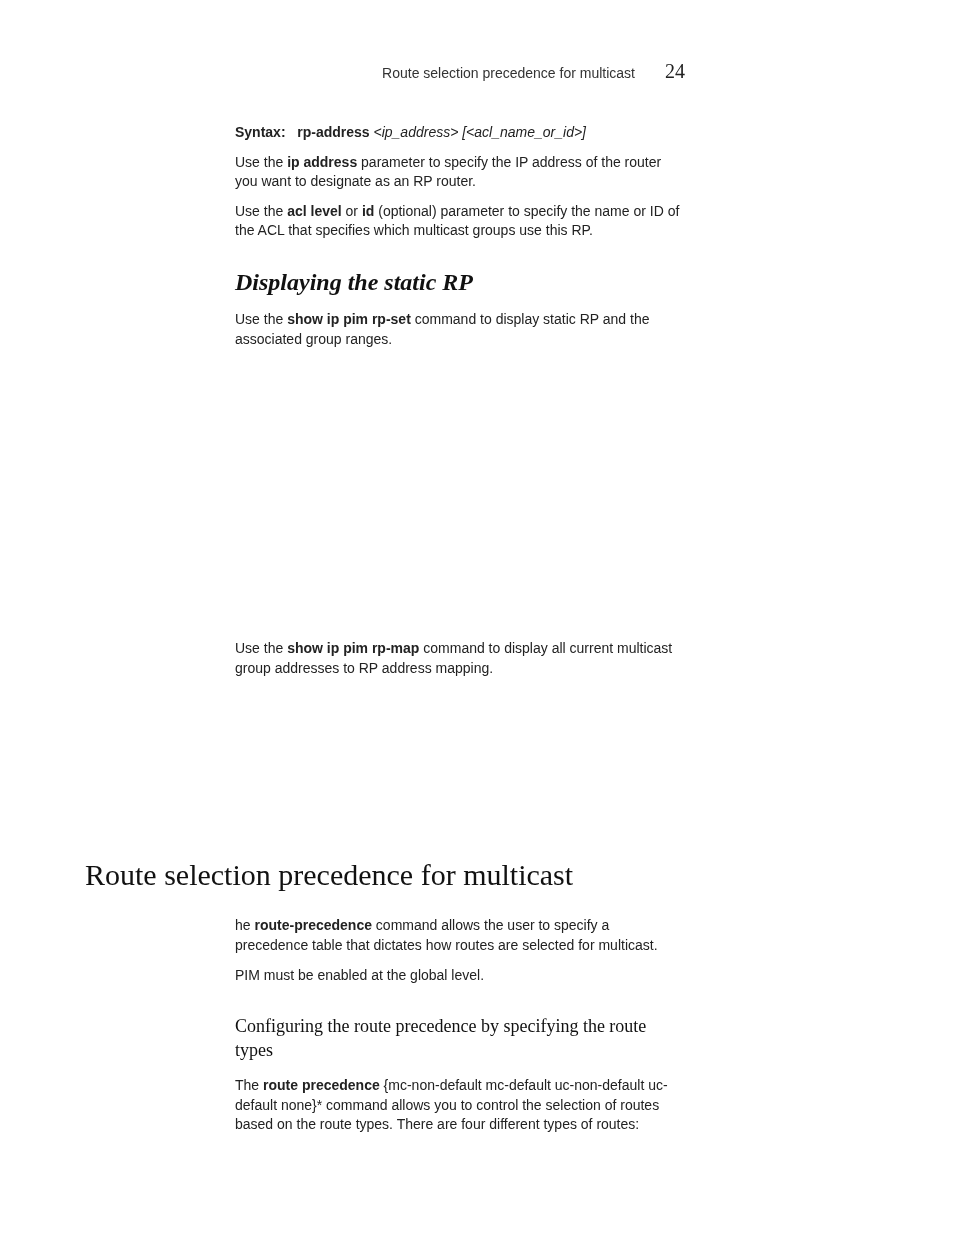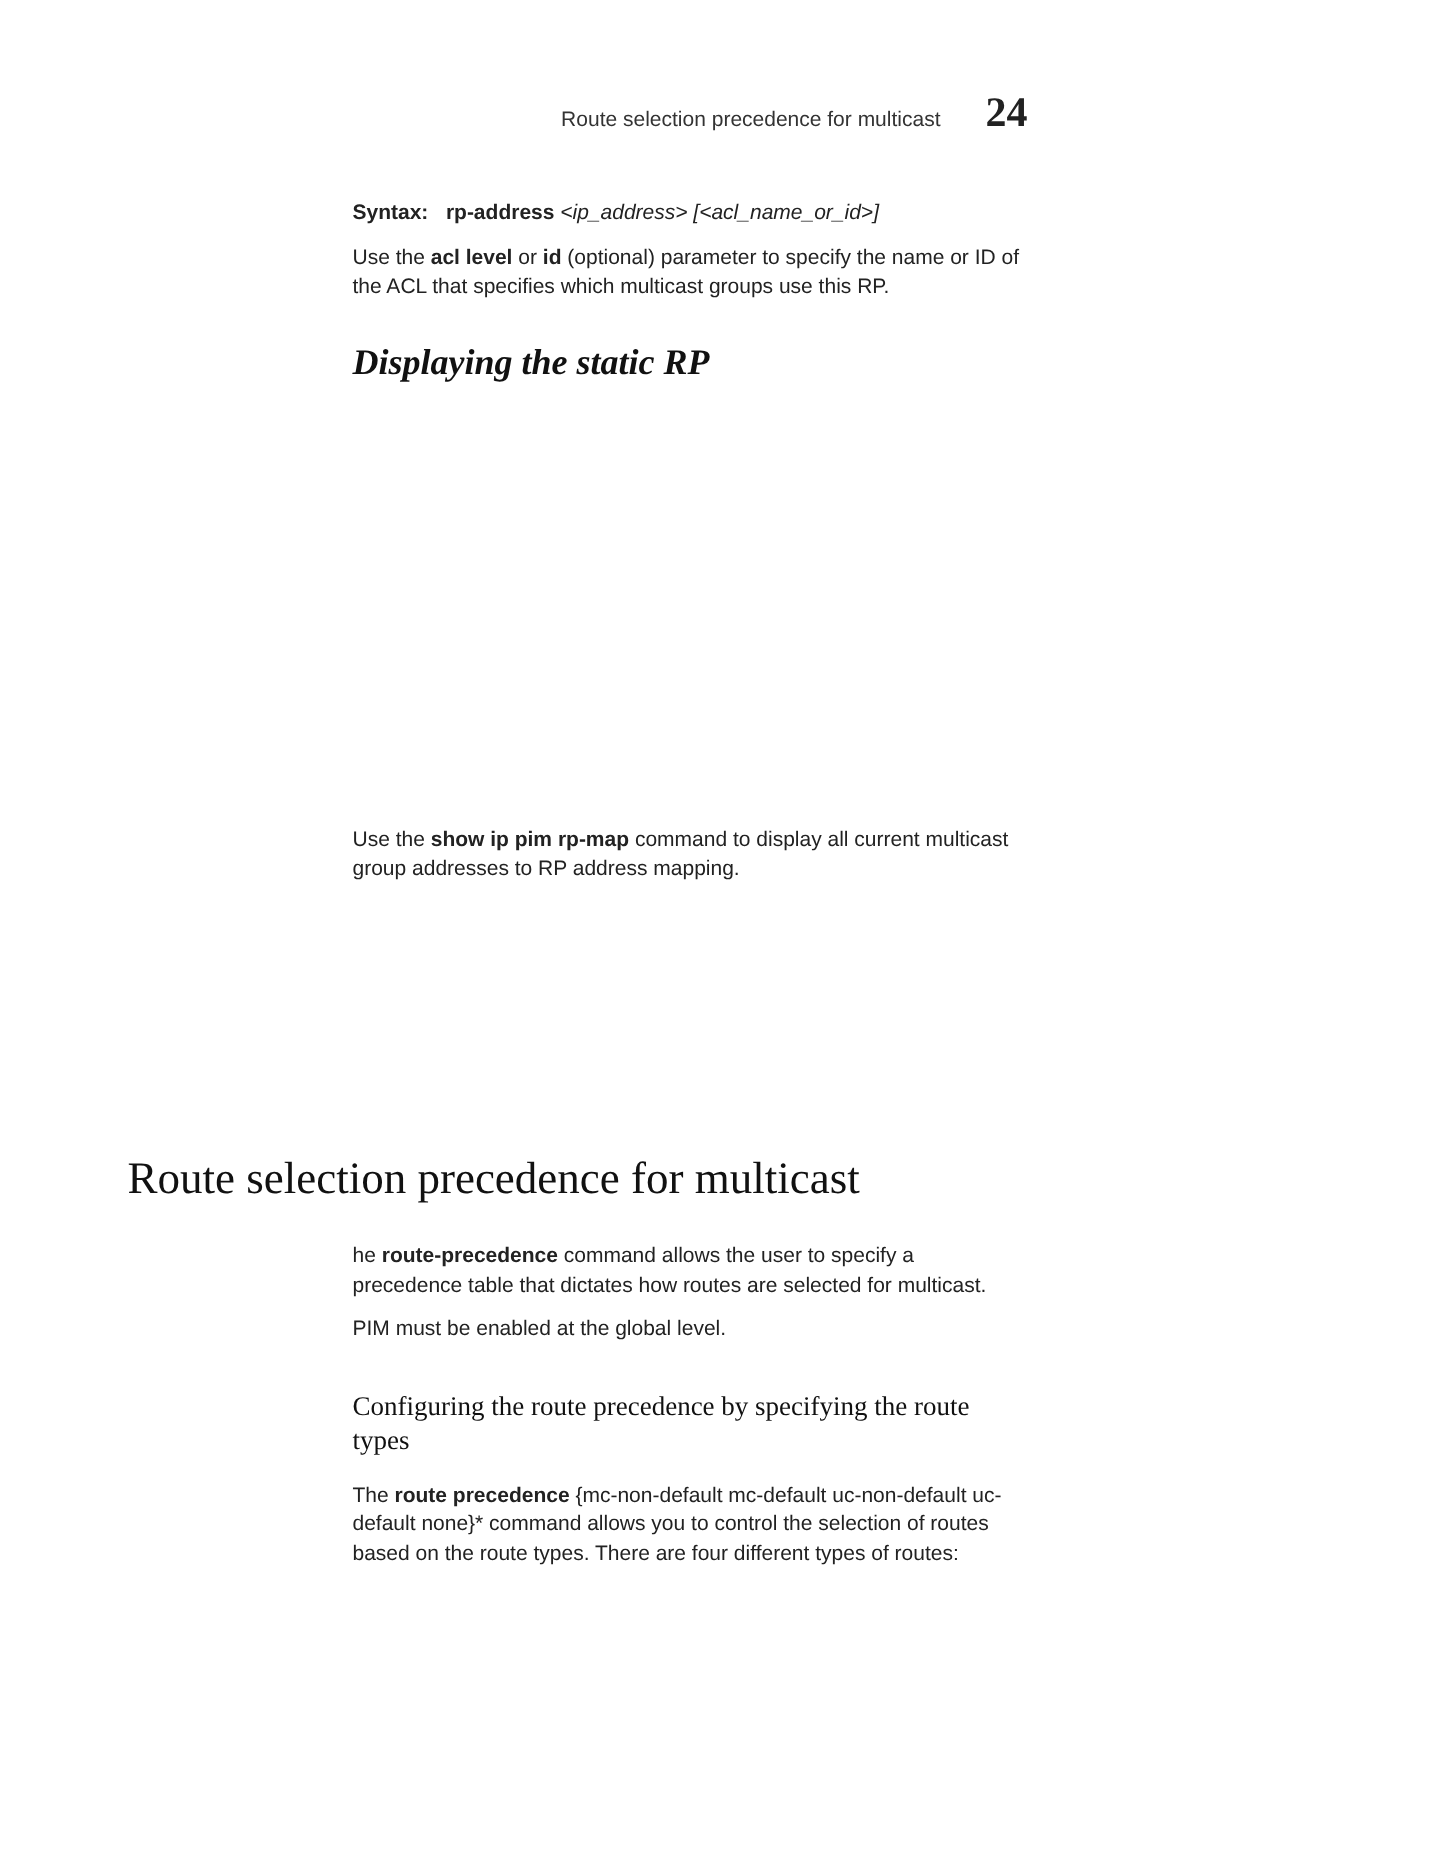--- a/index.html
+++ b/index.html
@@ -22,23 +22,22 @@
     align-items: baseline;
     gap: 30px;
     margin-bottom: 40px;
   }
   .header-title {
     font-size: 14px;
     color: #333;
   }
   .chapter-number {
     font-family: Georgia, "Times New Roman", serif;
-    font-size: 28px;
+    font-size: 20px;
     color: #222;
-    font-weight: bold;
   }
   .body-content {
     margin-left: 150px;
     margin-right: 0;
   }
   .para {
     font-size: 14px;
     line-height: 1.4;
     color: #222;
     margin: 0 0 10px 0;
@@ -96,27 +95,33 @@
   <div class="body-content">
 
     <p class="para">
       <span class="bold">Syntax:</span>
       <span> &nbsp;</span>
       <span class="bold">rp-address</span>
       <span> </span>
       <span class="italic">&lt;ip_address&gt; [&lt;acl_name_or_id&gt;]</span>
     </p>
 
+    <p class="para">
+      <span>Use the </span><span class="bold">ip address</span><span> parameter to specify the IP address of the router you want to designate as an RP router.</span>
+    </p>
 
     <p class="para">
       <span>Use the </span><span class="bold">acl level</span><span> or </span><span class="bold">id</span><span> (optional) parameter to specify the name or ID of the ACL that specifies which multicast groups use this RP.</span>
     </p>
 
     <div class="h3">Displaying the static RP</div>
 
+    <p class="para">
+      <span>Use the </span><span class="bold">show ip pim rp-set</span><span> command to display static RP and the associated group ranges.</span>
+    </p>
 
     <div class="spacer-large"></div>
 
     <p class="para">
       <span>Use the </span><span class="bold">show ip pim rp-map</span><span> command to display all current multicast group addresses to RP address mapping.</span>
     </p>
 
     <div class="spacer-medium"></div>
 
   </div>

